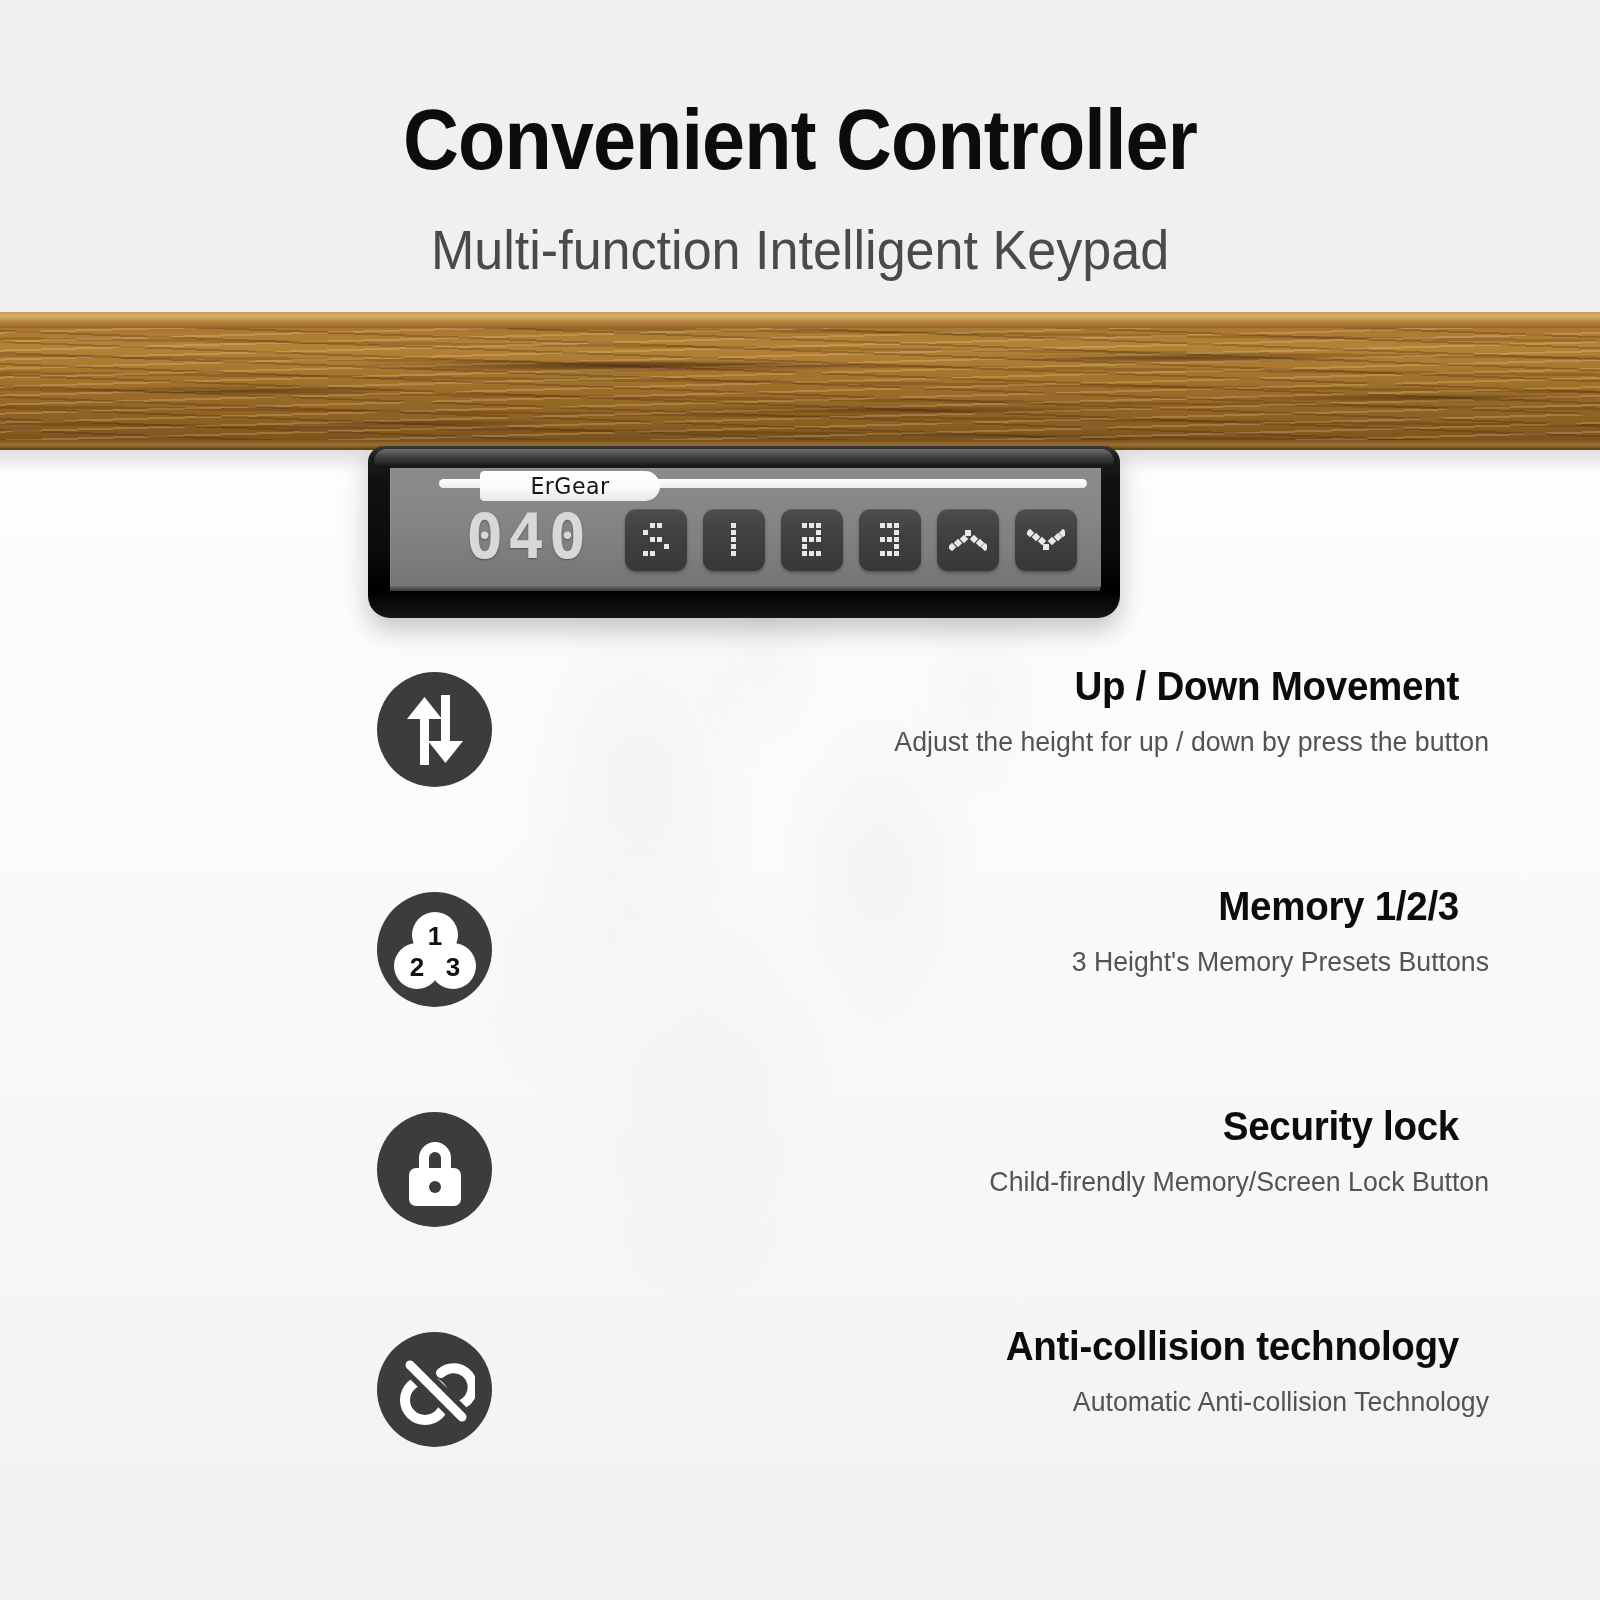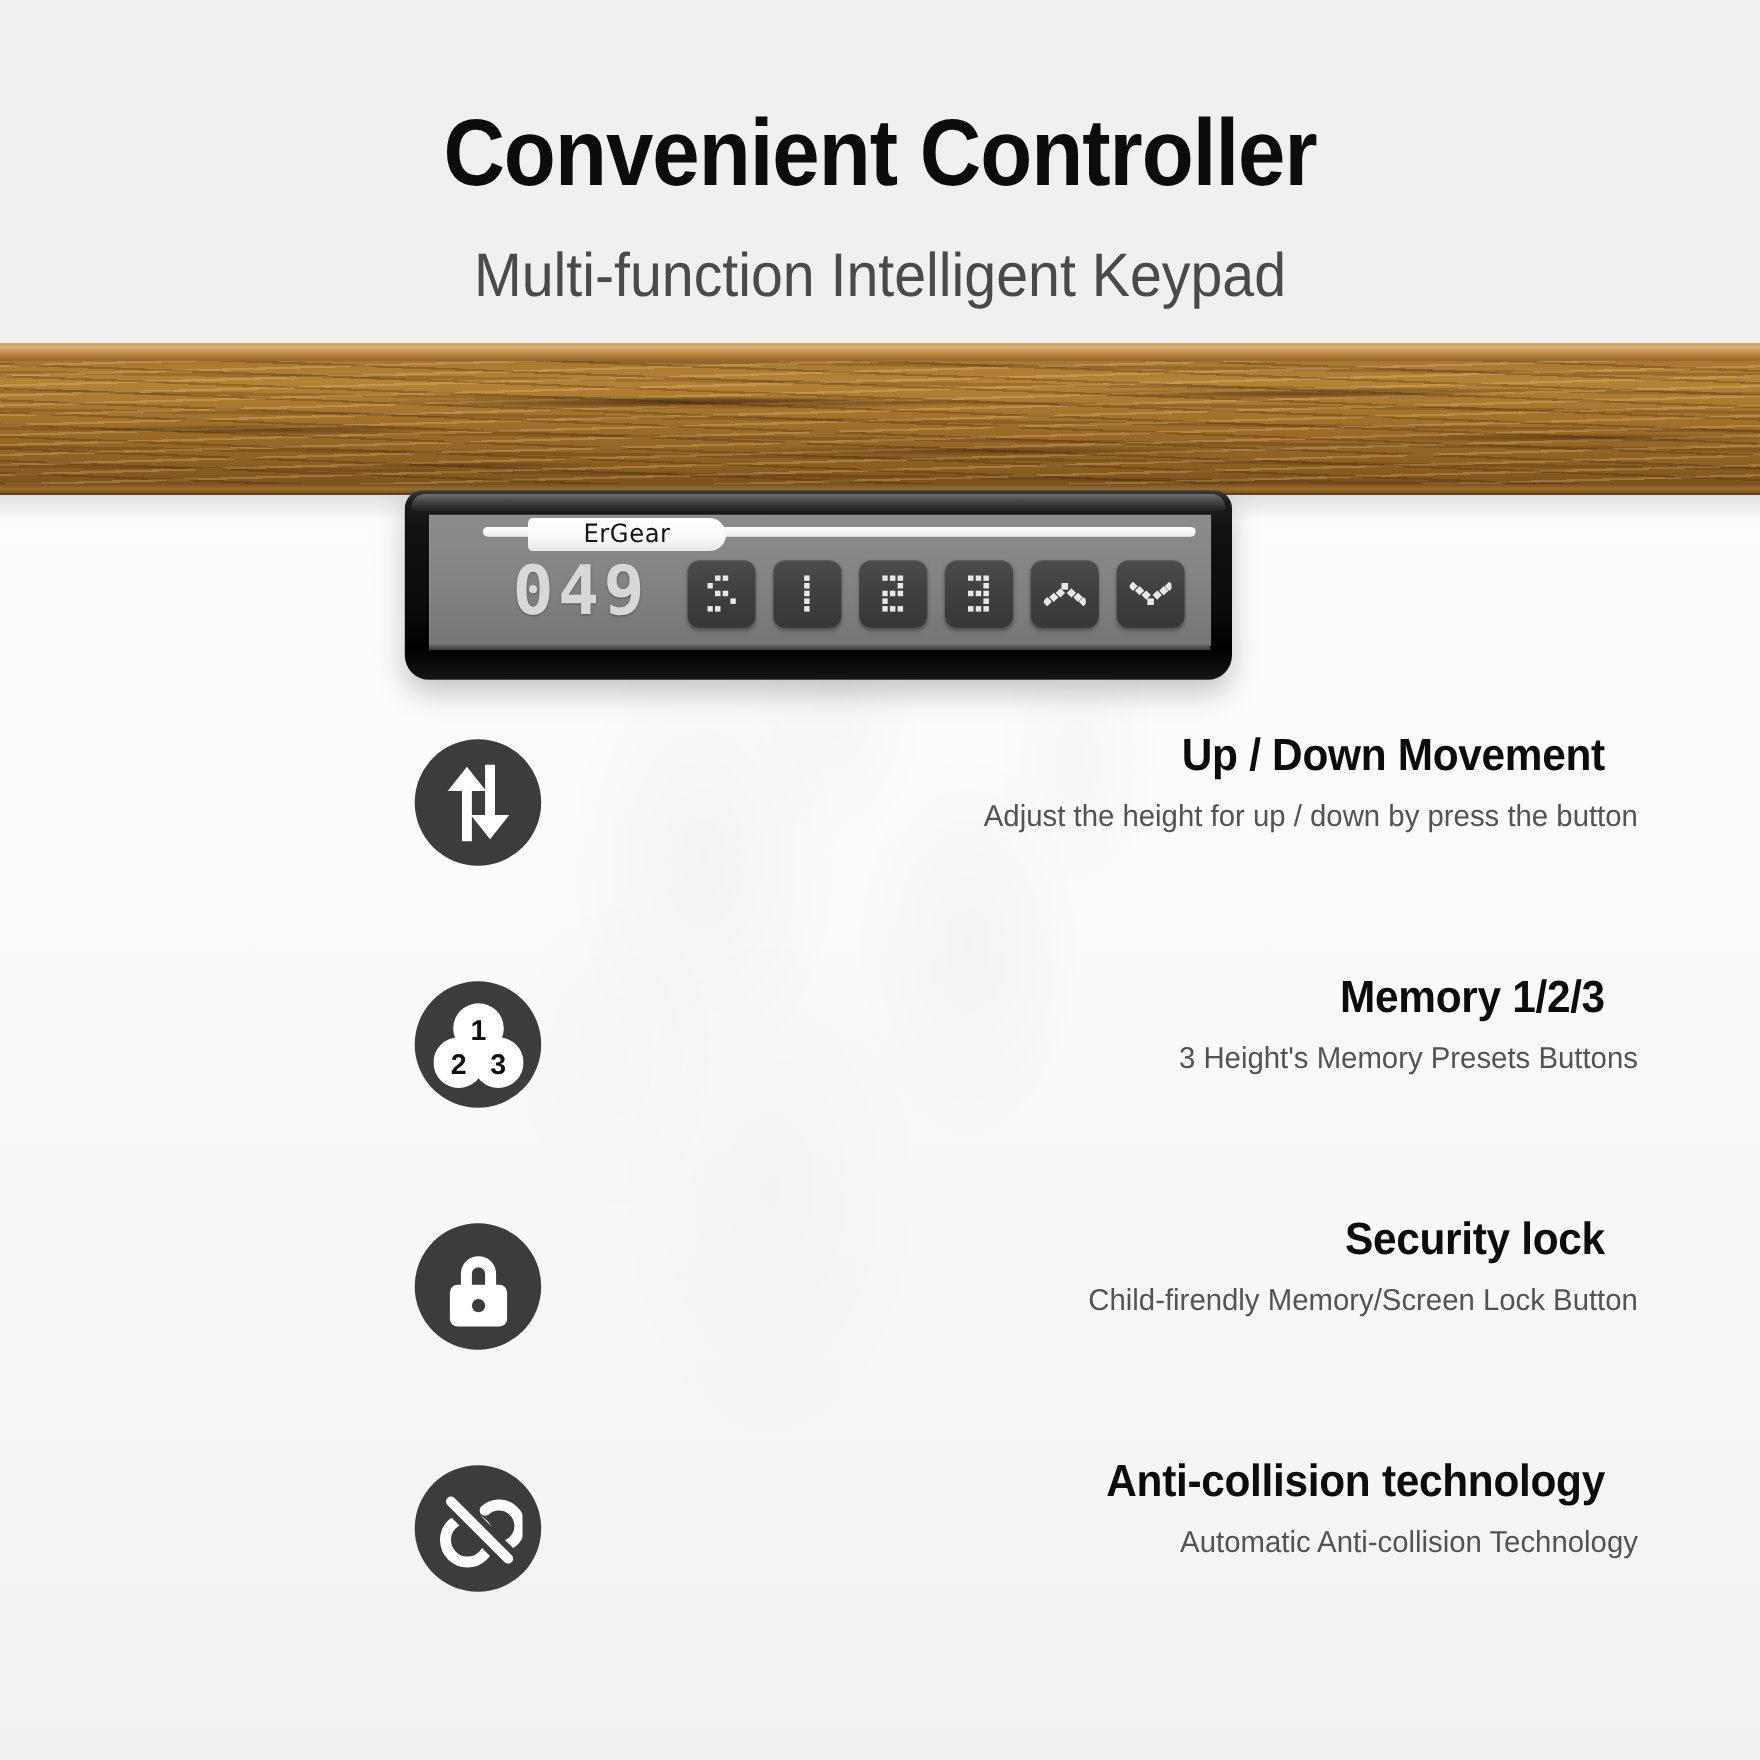--- a/index.html
+++ b/index.html
@@ -177,21 +177,21 @@
 <div class="desk-shadow"></div>
 
 <div class="controller">
   <div class="controller-gloss"></div>
   <div class="panel">
     <div class="label-strip"></div>
     <div class="logo-plate">
       <div class="logo-text">ErGear</div>
     </div>
 
-    <div class="display">049</div>
+    <div class="display">040</div>
 
     <div class="keys">
 
       <div class="key">
         <svg class="dotgrid" width="26" height="34" viewBox="0 0 26 34">
           <g fill="#e8e8e8">
             <rect x="7" y="0" width="5" height="5"></rect>
               <rect x="14" y="0" width="5" height="5"></rect>
             <rect x="0" y="7" width="5" height="5"></rect>
             <rect x="7" y="14" width="5" height="5"></rect>

